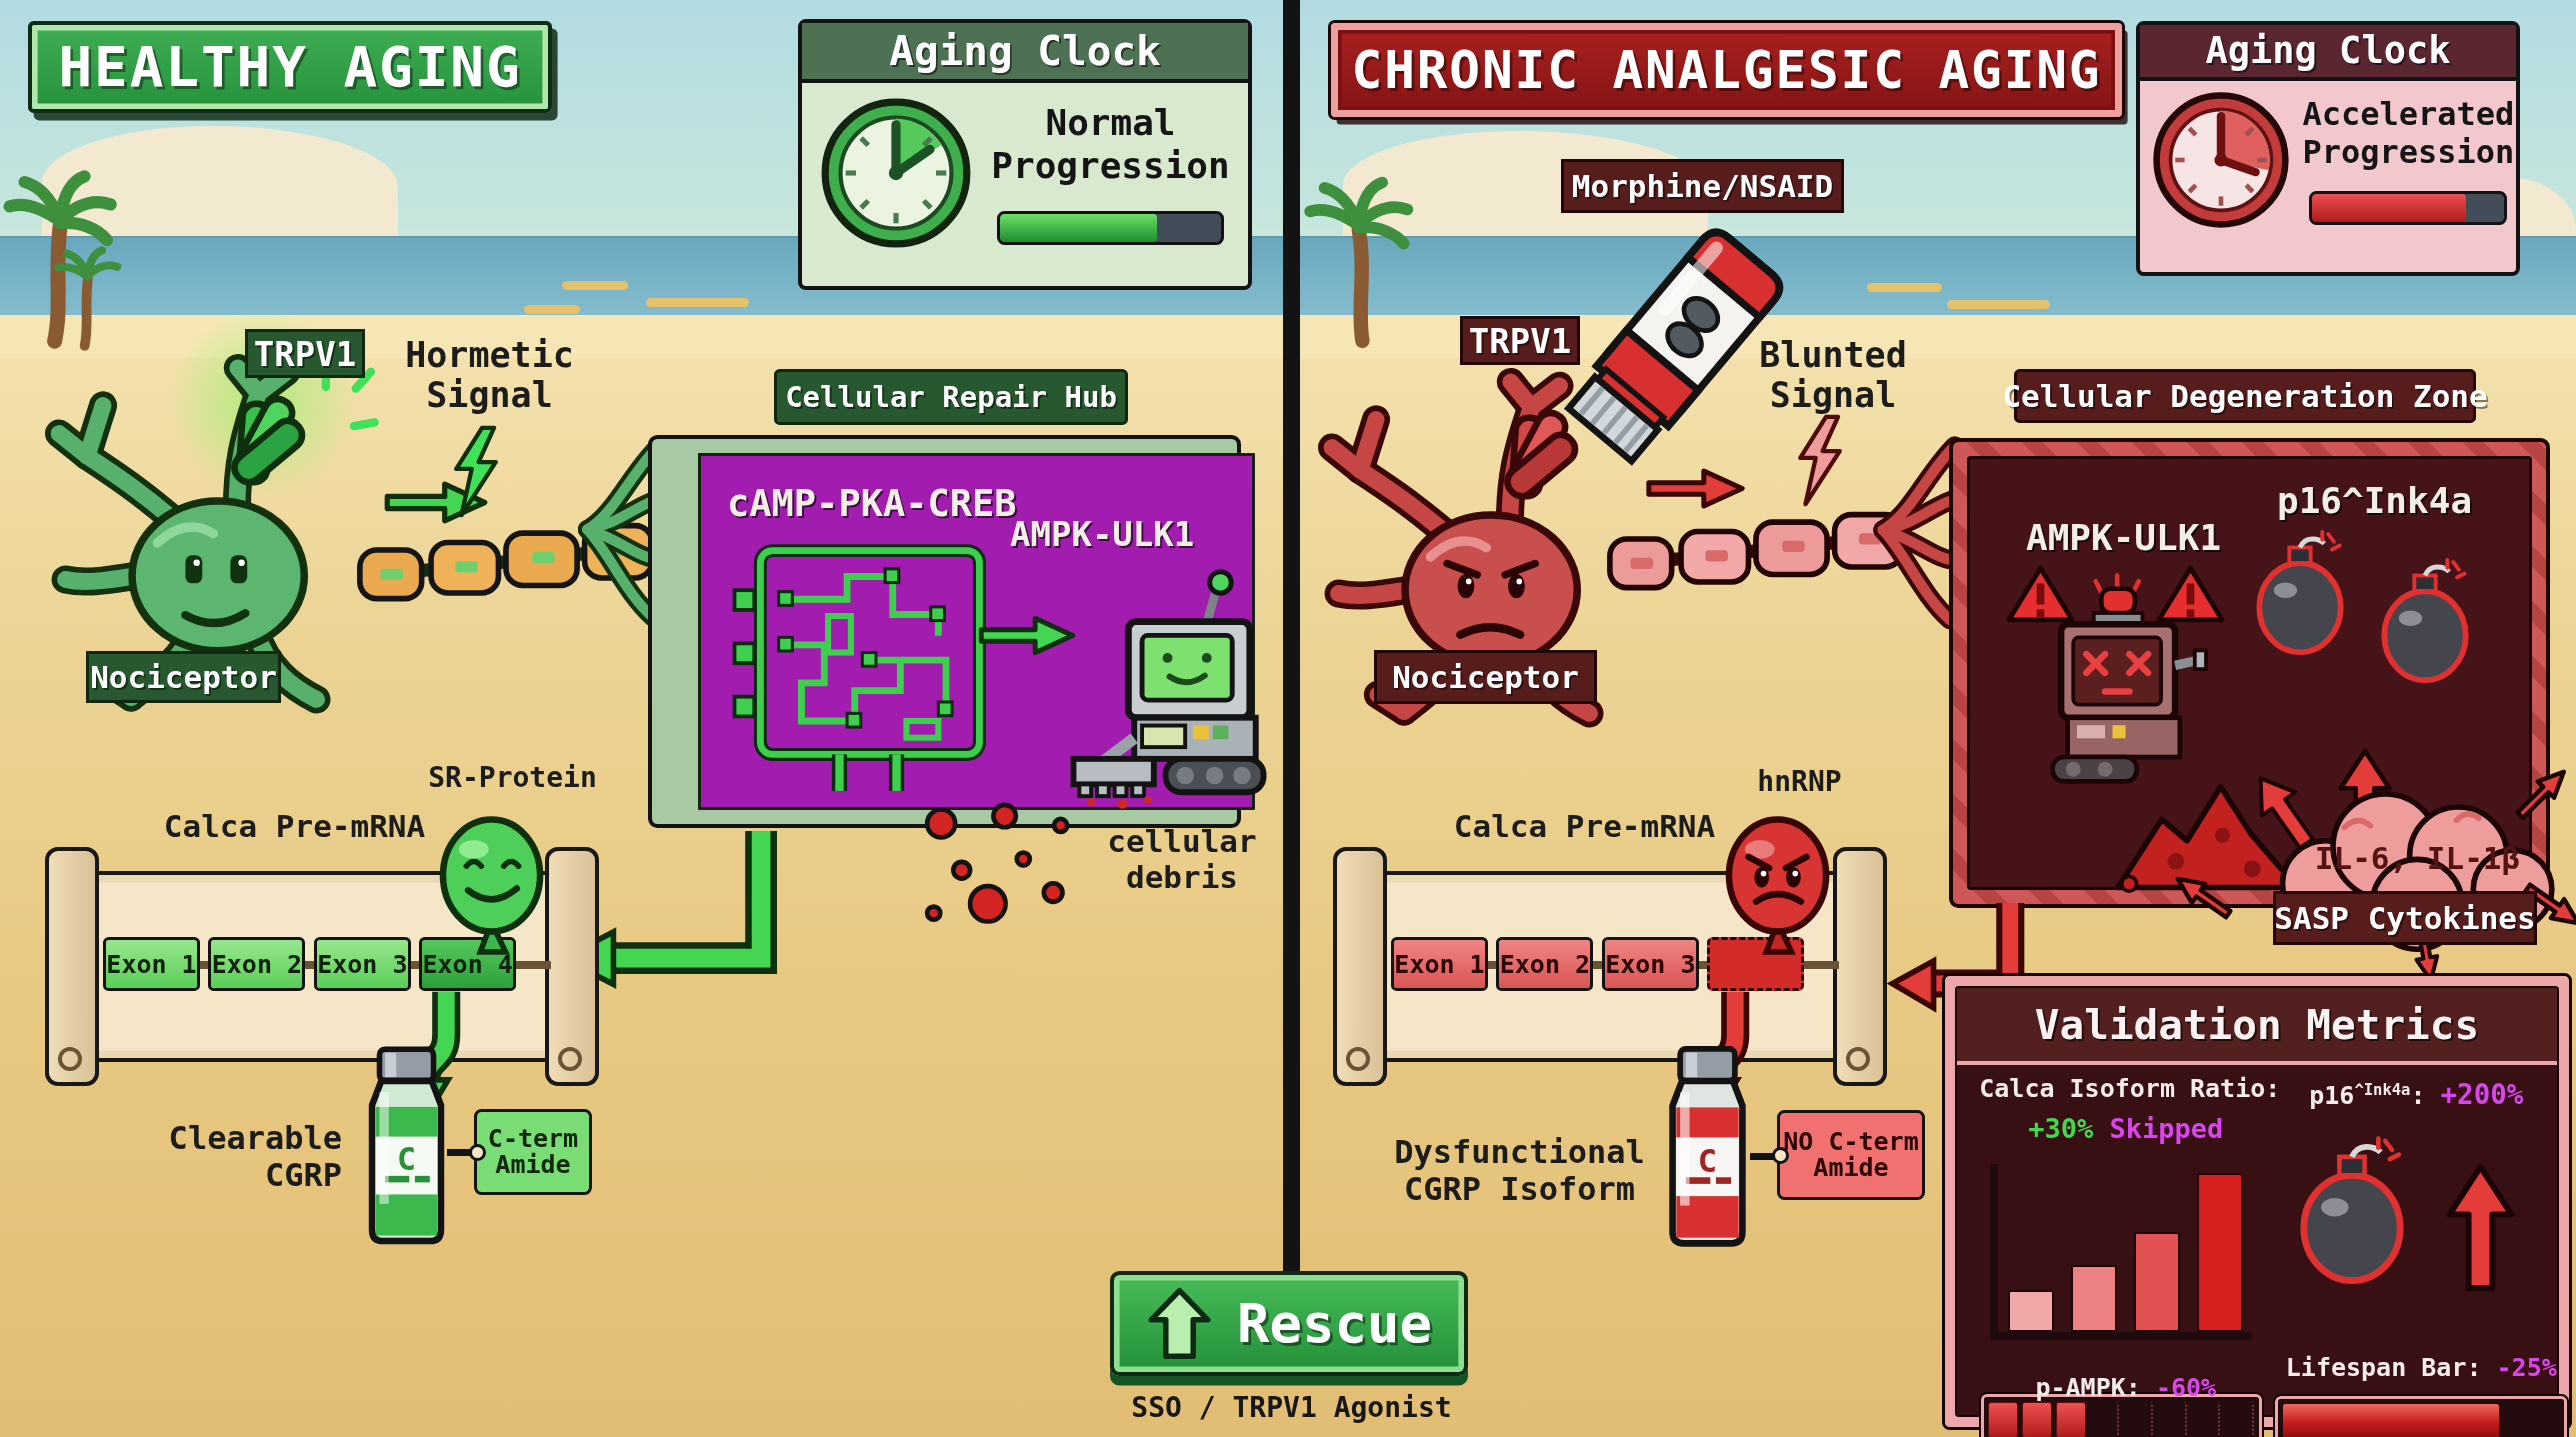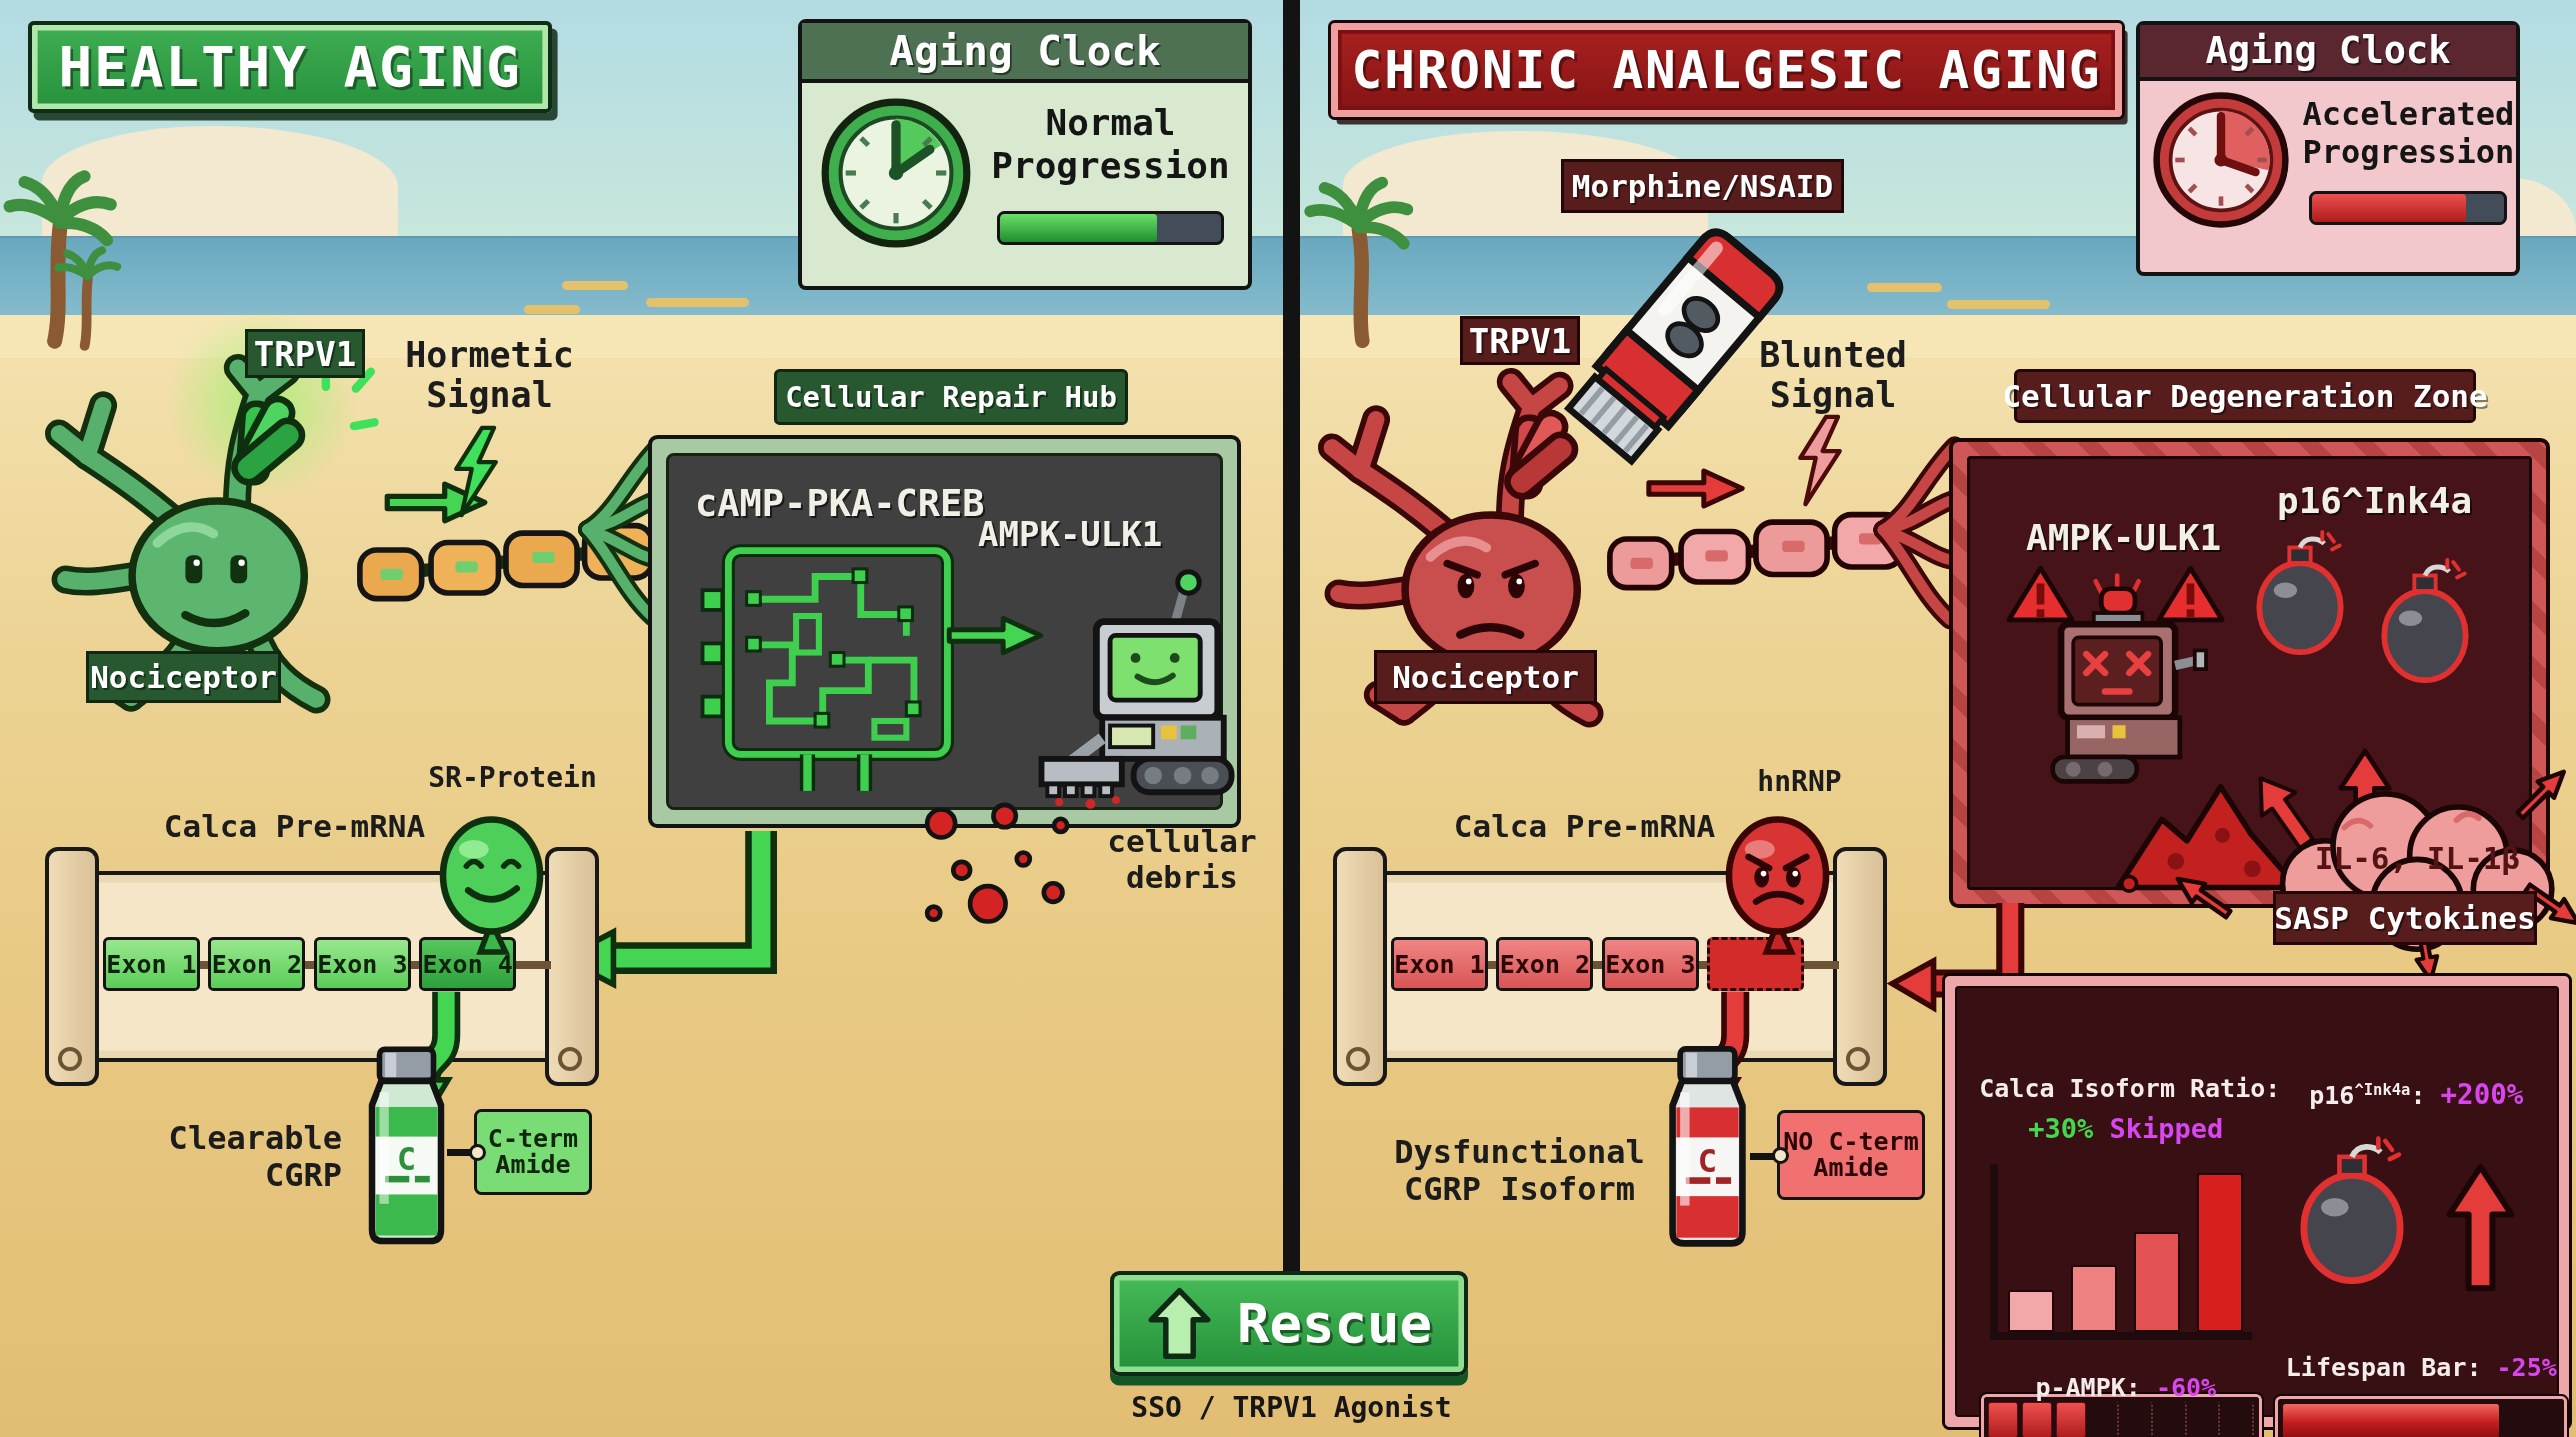--- a/index.html
+++ b/index.html
@@ -37,21 +37,21 @@
   .clockbody{display:flex;align-items:center;gap:17px;padding:13px 17px;}
   .statuscol{display:flex;flex-direction:column;align-items:center;flex:1;}
   .statustext{color:#151515;font-size:36px;line-height:1.2;text-align:center;white-space:nowrap;}
   .ptrack{width:227px;height:34px;background:#434c59;border:3.7px solid #131313;border-radius:7.5px;margin-top:24px;overflow:hidden;}
   .pfill{height:100%;border-radius:3.7px;}
   .pfill.g{background:linear-gradient(180deg,#6ddf68,#1e8e2f);}
   .pfill.r{background:linear-gradient(180deg,#ee5050,#ae1b1b);}
 
   .framepanel{border:4.7px solid #131313;border-radius:9.4px;z-index:2;}
   .hubframe{background:#a9c8a4;padding:14px;}
-  .hubinner{width:100%;height:100%;background:#404040;border:3.7px solid #14240f;border-radius:8px;position:relative;}
+  .hubinner{width:100%;height:100%;background:#a21caf;border:3.7px solid #14240f;border-radius:1px;position:relative;margin-left:32px;}
   .degframe{background:repeating-linear-gradient(45deg,#cf5757 0 24px,#b84343 24px 39px);padding:14px;}
   .deginner{width:100%;height:100%;background:#451318;border:3.7px solid #1c0505;border-radius:3.7px;position:relative;}
   .wtitle{color:#f2efe6;text-shadow:1.9px 1.9px 0 rgba(0,0,0,.6);white-space:nowrap;z-index:3;}
 
   
   .scroll{z-index:2;}
   .scrollbody{position:absolute;left:37px;top:24px;right:37px;bottom:24px;background:#f4e6c6;
     border:4.7px solid #181818;box-shadow:inset 0 0 0 7.5px #e9d8b2;}
   .roll{position:absolute;top:0;width:54px;height:100%;background:linear-gradient(90deg,#efdcb6,#d9c097);
     border:4.7px solid #181818;border-radius:13px;}
@@ -779,20 +779,23 @@
   </div>
   <div class="abs" style="left:1750px;top:1153px;width:30px;height:6.6px;background:#131313;z-index:3;"></div>
   <div class="abs tag red" style="left:1777px;top:1110px;width:148px;height:90px;font-size:25px;">
     <div class="hole"></div>
     <div>NO C-term</div>
       <div>Amide</div>
   </div>
 
   <div class="abs vframe" style="left:1942px;top:973px;width:630px;height:457px;">
     <div class="vinner">
+      <div class="vhead">
+        <span>Validation Metrics</span>
+      </div>
       <div class="abs vlabel" style="left:14px;top:86px;width:309px;text-align:right;">
         <span>Calca Isoform Ratio:</span>
       </div>
       <div class="abs vlabel" style="left:14px;top:125px;width:309px;font-size:27px;">
         <span class="vgreen">+30%</span>
         <span> </span>
         <span class="vred">Skipped</span>
       </div>
       <div class="abs vchart" style="left:33px;top:176px;width:262px;height:176px;">
           <div class="vbar" style="height: 25%; background: rgb(242, 168, 168);"></div>

